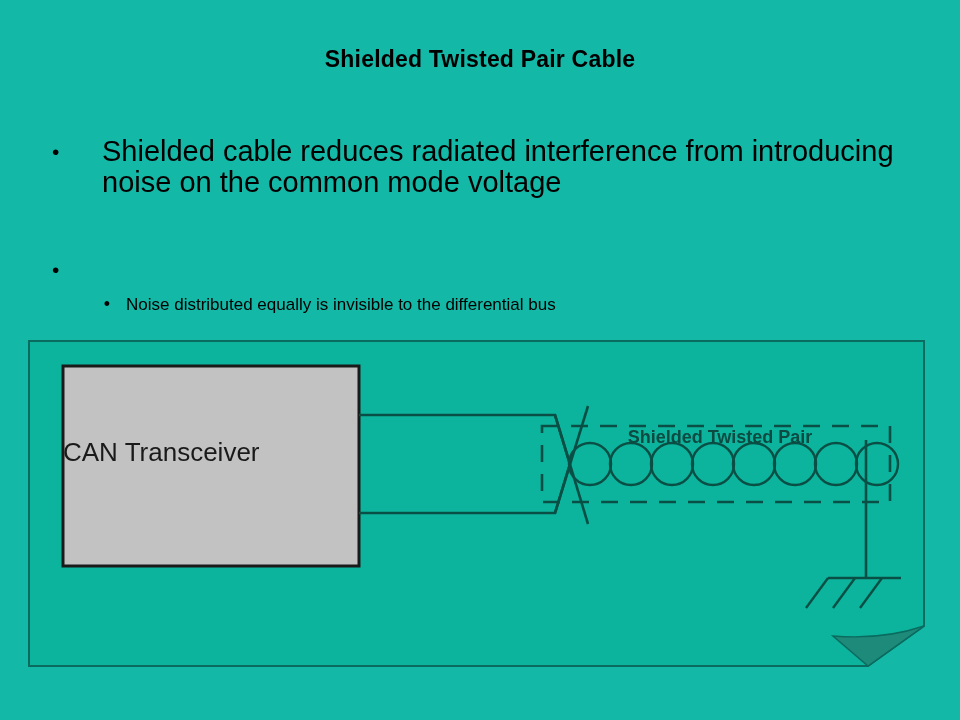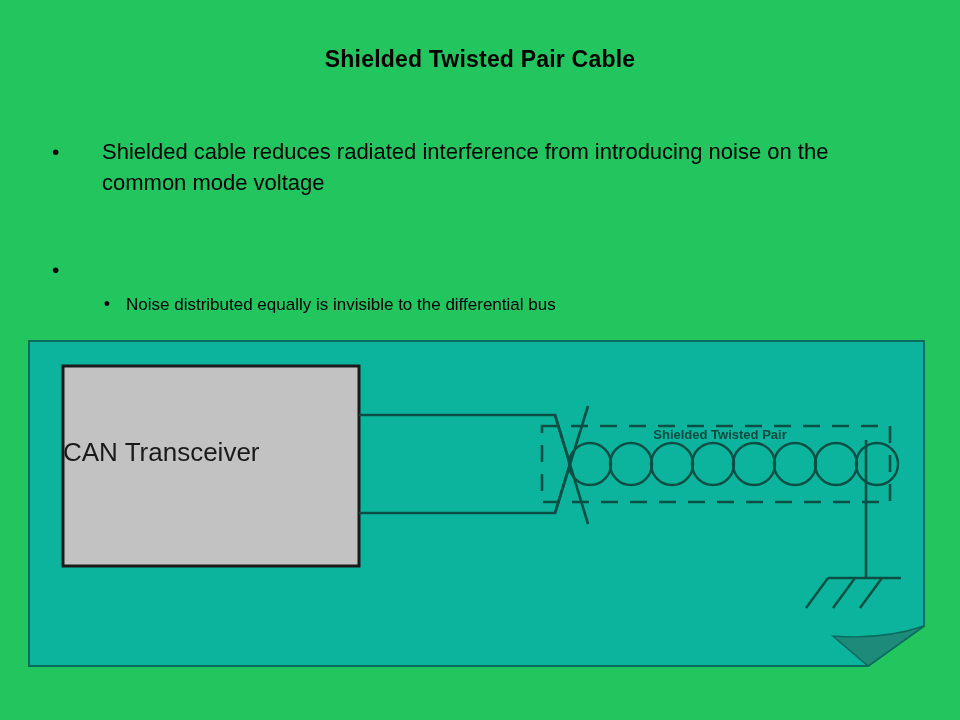--- a/index.html
+++ b/index.html
@@ -14,21 +14,21 @@
     color: #000000;
     overflow: hidden;
     position: relative;
   }
 
   #slide {
     position: absolute;
     left: 0; top: 0;
     width: 960px;
     height: 720px;
-    background: #22c55e;
+    background: #14b8a6;
   }
 
   
   #slide-title {
     position: absolute;
     left: 0;
     top: 46px;
     width: 960px;
     text-align: center;
     font-size: 23px;
@@ -51,21 +51,21 @@
   .bullet-l1 { margin-bottom: 0px; }
   .bullet-mark {
     flex: 0 0 auto;
     font-size: 21px;
     line-height: 31px;
     color: #000000;
   }
   .bullet-l1 .bullet-mark { width: 50px; }
   .bullet-l2 .bullet-mark { width: 48px; text-align: right; padding-right: 16px; font-size: 18px; }
   .bullet-text {
-    font-size: 22px;
+    font-size: 29px;
     line-height: 31px;
     color: #000000;
   }
   .bullet-l2 .bullet-text { font-size: 17px; }
   .bullet-gap { height: 56px; }
   .bullet-l2 { margin-left: 10px; margin-top: 4px; }
 
   
   #diagram-panel {
     position: absolute;
@@ -88,21 +88,21 @@
     width: 296px;
     text-align: left;
     font-size: 26px;
     color: #1a1a1a;
   }
   #stp-label {
     left: 620px;
     top: 427px;
     width: 200px;
     text-align: center;
-    font-size: 13px;
+    font-size: 18px;
     font-weight: bold;
     color: #0c4a42;
   }
 </style>
 </head>
 <body>
 
 <div id="slide">
 
   <div id="slide-title">Shielded Twisted Pair Cable</div>

